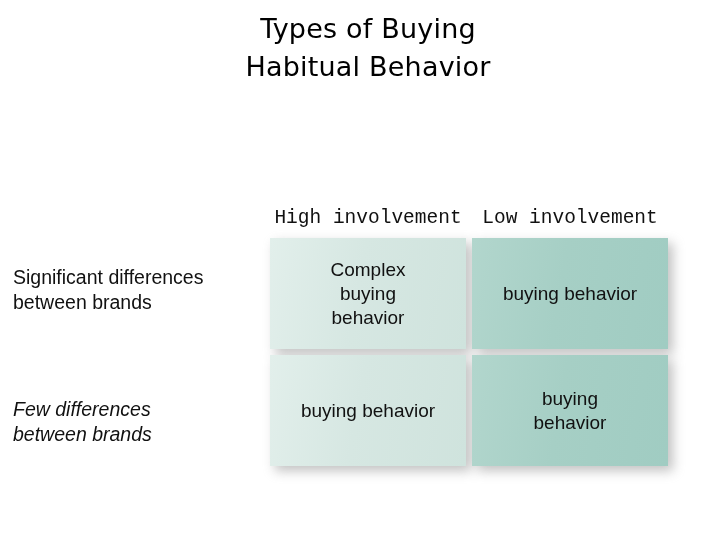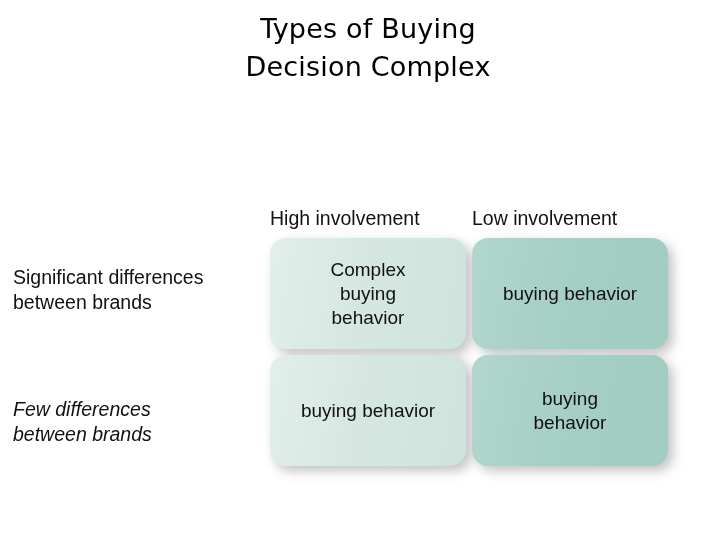--- a/index.html
+++ b/index.html
@@ -40,25 +40,25 @@
     position: absolute;
     left: 0;
     top: 0;
     width: 720px;
     height: 540px;
   }
 
   
   .col-header {
     position: absolute;
-    font-family: Liberation Sans, sans-serif;
+    font-family: Liberation Mono, monospace;
     font-size: 19.5px;
     line-height: 24px;
     color: #111111;
-    text-align: left;
+    text-align: center;
     white-space: nowrap;
   }
   #col-header-high {
     left: 270px;
     top: 206px;
     width: 196px;
   }
   #col-header-low {
     left: 472px;
     top: 206px;
@@ -105,39 +105,38 @@
     display: flex;
     align-items: center;
     justify-content: center;
     text-align: center;
     font-family: "Liberation Sans", sans-serif;
     font-size: 19px;
     line-height: 24px;
     color: #111111;
     box-sizing: border-box;
     padding: 2px 4px;
-    border-radius: 16px;
   }
   .quadrant-cell .cell-line {
     display: block;
   }
 
   .cell-light {
     background: linear-gradient(100deg, #e2efeb 0%, #d6e7e2 45%, #cfe3dd 100%);
   }
   .cell-dark {
     background: linear-gradient(100deg, #b2d6cd 0%, #a6cfc5 45%, #a0ccc2 100%);
   }
 </style>
 </head>
 <body>
 
 <div id="slide-title">
   <span class="title-line">Types of Buying</span>
-  <span class="title-line">Decision Complex</span>
+  <span class="title-line">Habitual Behavior</span>
 </div>
 
 <div id="matrix-figure">
 
   <div class="col-header" id="col-header-high">High involvement</div>
   <div class="col-header" id="col-header-low">Low involvement</div>
 
   <div class="row-label" id="row-label-significant">
     <span class="lbl-line">Significant differences</span>
     <span class="lbl-line">between brands</span>

